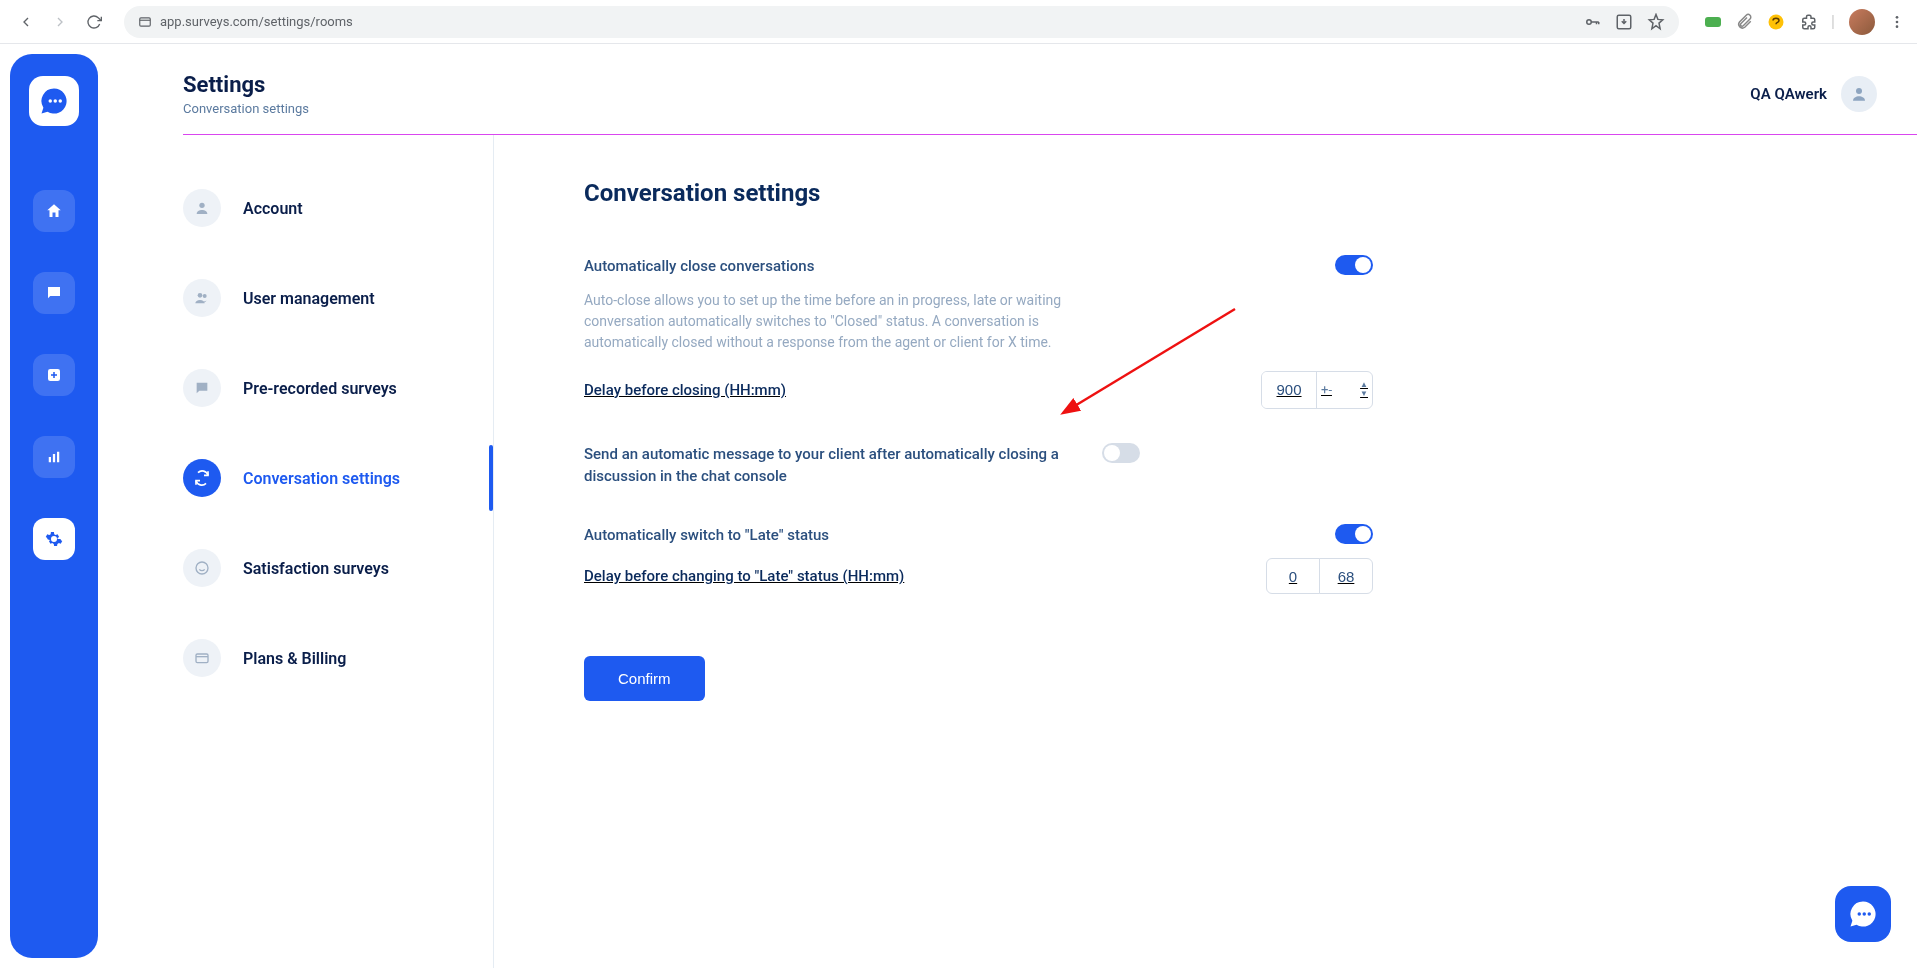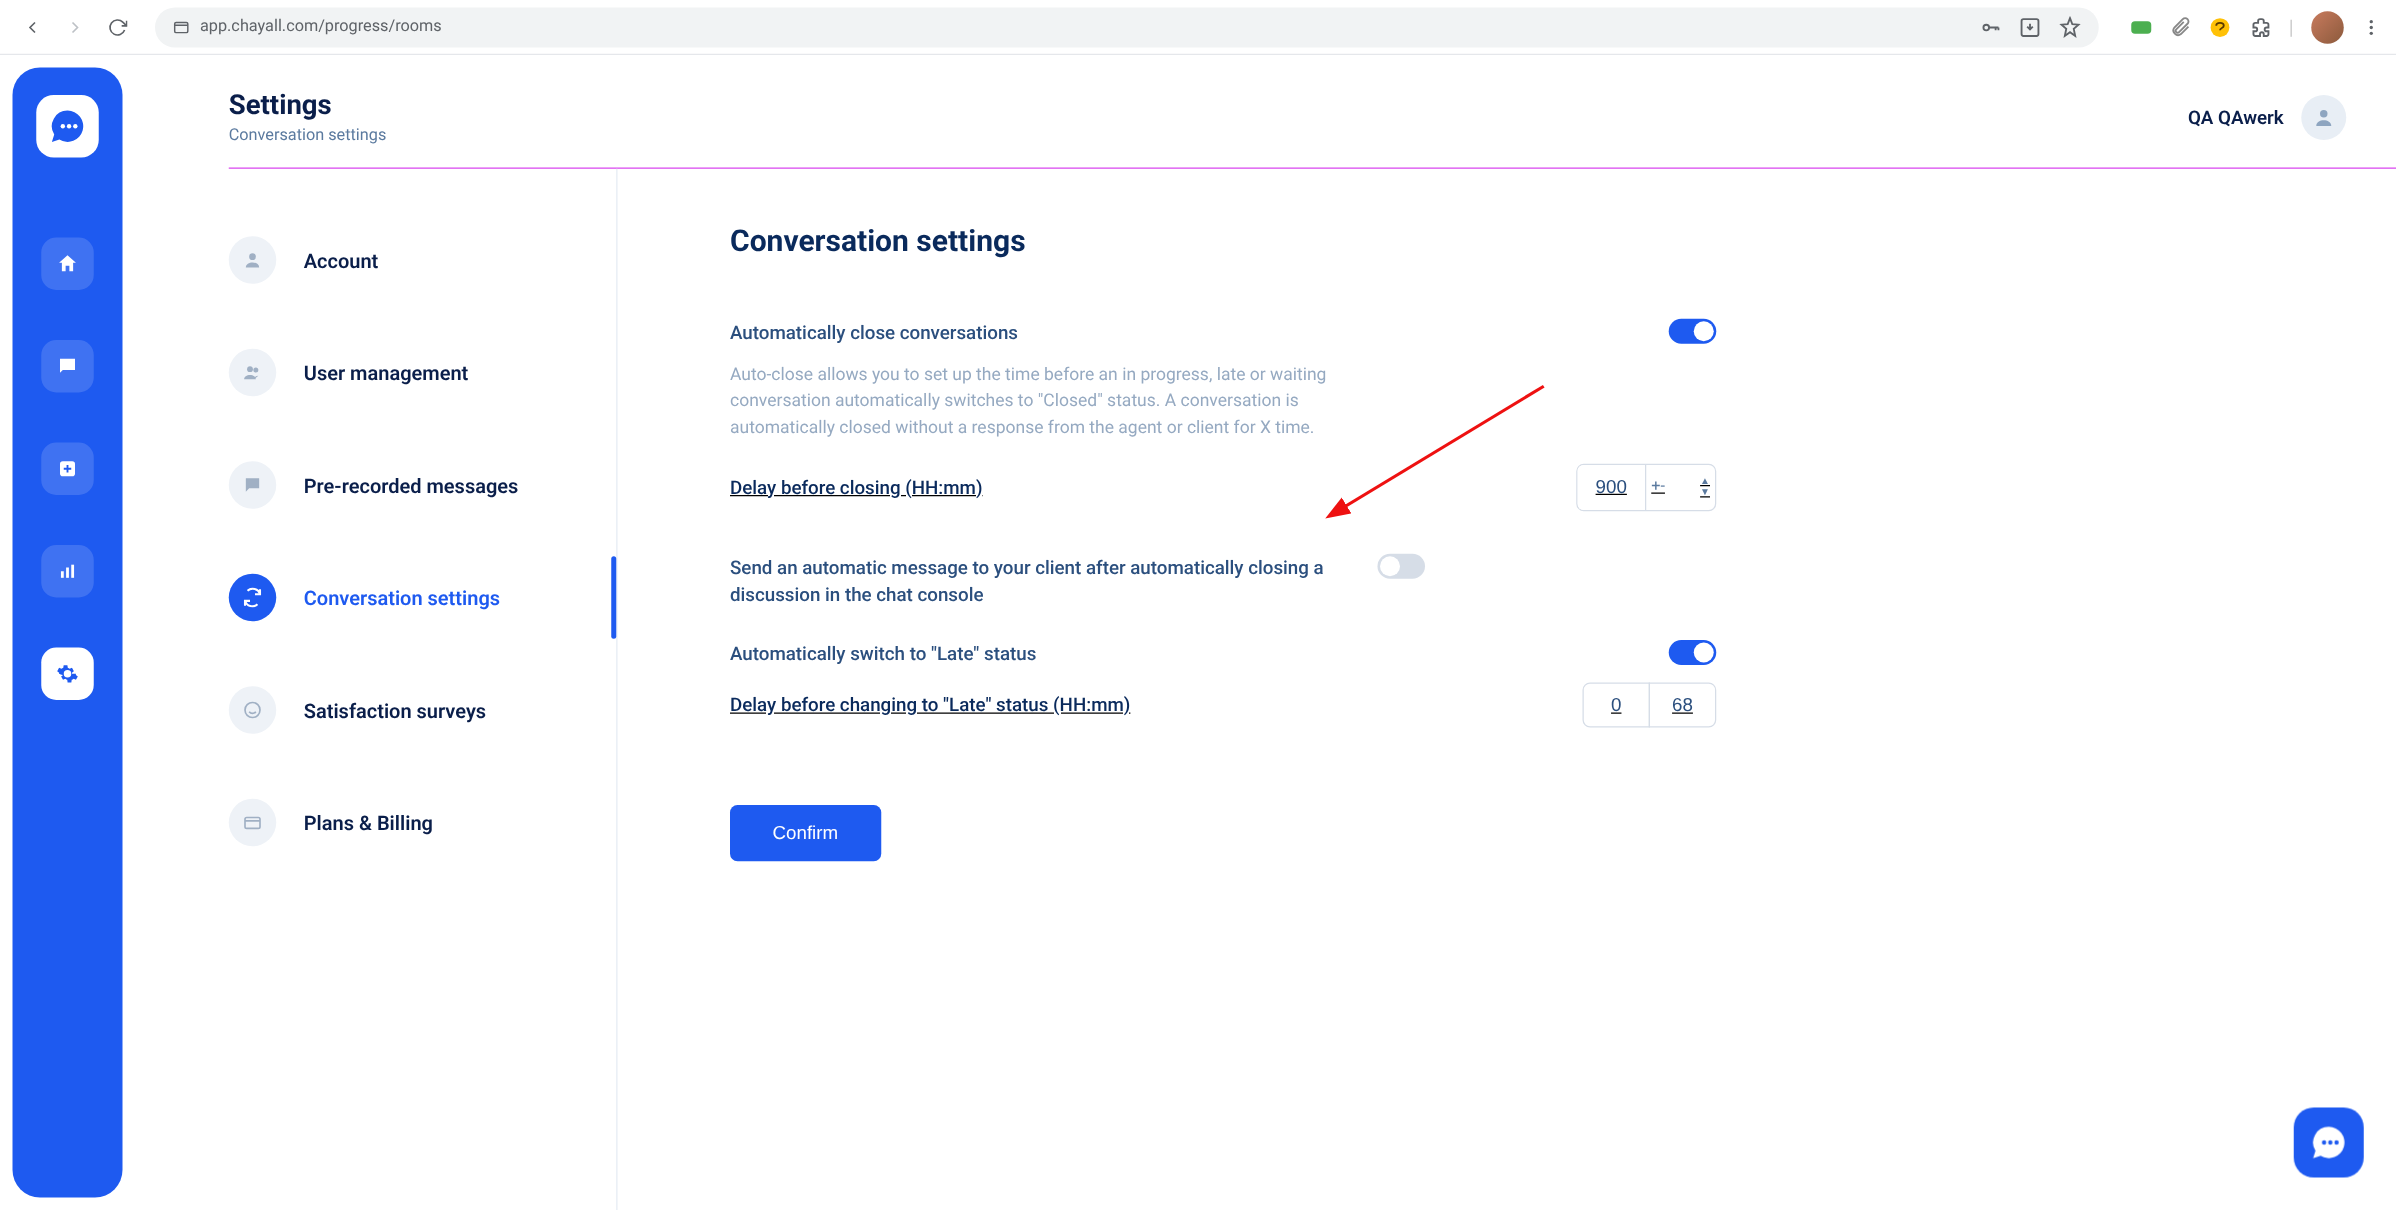--- a/index.html
+++ b/index.html
@@ -93,21 +93,21 @@
           <path d="M23 4v6h-6"></path>
           <path d="M20.49 15a9 9 0 1 1-2.12-9.36L23 10"></path>
         </svg>
     </div>
   </div>
   <div class="addr-bar">
     <svg width="14" height="14" viewBox="0 0 24 24" fill="none" stroke="currentColor" stroke-width="2">
         <rect x="3" y="5" width="18" height="14" rx="2"></rect>
         <path d="M3 9h18"></path>
       </svg>
-    <span>app.chayall.com/progress/rooms</span>
+    <span>app.surveys.com/settings/rooms</span>
     <div class="addr-icons-right">
       <svg width="18" height="18" viewBox="0 0 24 24" fill="none" stroke="currentColor" stroke-width="2">
           <circle cx="8" cy="12" r="3"></circle>
           <path d="M11 12h10M18 12v3M21 12v3"></path>
         </svg>
       <svg width="18" height="18" viewBox="0 0 24 24" fill="none" stroke="currentColor" stroke-width="2">
           <rect x="3" y="3" width="18" height="18" rx="2"></rect>
           <path d="M12 8v6M9 11l3 3 3-3"></path>
         </svg>
       <svg width="18" height="18" viewBox="0 0 24 24" fill="none" stroke="currentColor" stroke-width="2">
@@ -216,21 +216,21 @@
               </svg>
             </div>
           <div class="nav-label">User management</div>
         </div>
         <div class="nav-item">
           <div class="nav-icon">
               <svg width="16" height="16" viewBox="0 0 24 24" fill="currentColor">
                 <path d="M4 4h16v12H8l-4 4z"></path>
               </svg>
             </div>
-          <div class="nav-label">Pre-recorded messages</div>
+          <div class="nav-label">Pre-recorded surveys</div>
         </div>
         <div class="nav-item active">
           <div class="nav-icon">
               <svg width="16" height="16" viewBox="0 0 24 24" fill="none" stroke="currentColor" stroke-width="2.5">
                 <path d="M21 2v6h-6"></path>
                 <path d="M3 22v-6h6"></path>
                 <path d="M21 8a9 9 0 00-15-4M3 16a9 9 0 0015 4"></path>
               </svg>
             </div>
           <div class="nav-label">Conversation settings</div>
@@ -270,21 +270,21 @@
             <div class="stepper">
               <span>+-</span>
               <div class="stepper-arrows">
                   <span>▲</span>
                   <span>▼</span>
                 </div>
             </div>
           </div>
         </div>
 
-        <div class="setting-row" style="margin-bottom:24px;gap:28px;">
+        <div class="setting-row" style="margin-bottom:36px;gap:28px;">
           <div class="setting-label" style="max-width:490px">Send an automatic message to your client after automatically closing a discussion in the chat console</div>
           <div class="toggle off"></div>
         </div>
 
         <div class="setting-row">
           <div class="setting-label">Automatically switch to "Late" status</div>
           <div class="toggle on"></div>
         </div>
         <div class="field-row">
           <div class="field-label">Delay before changing to "Late" status (HH:mm)</div>

